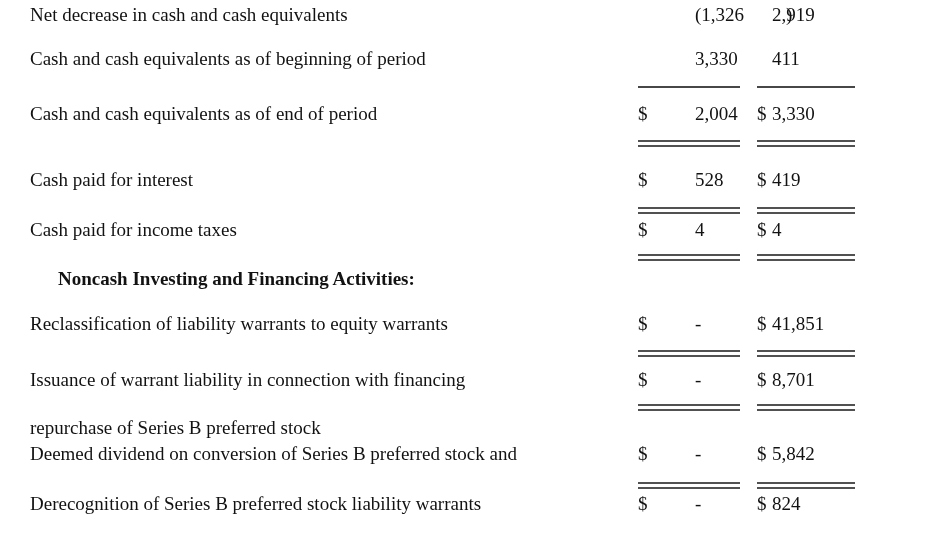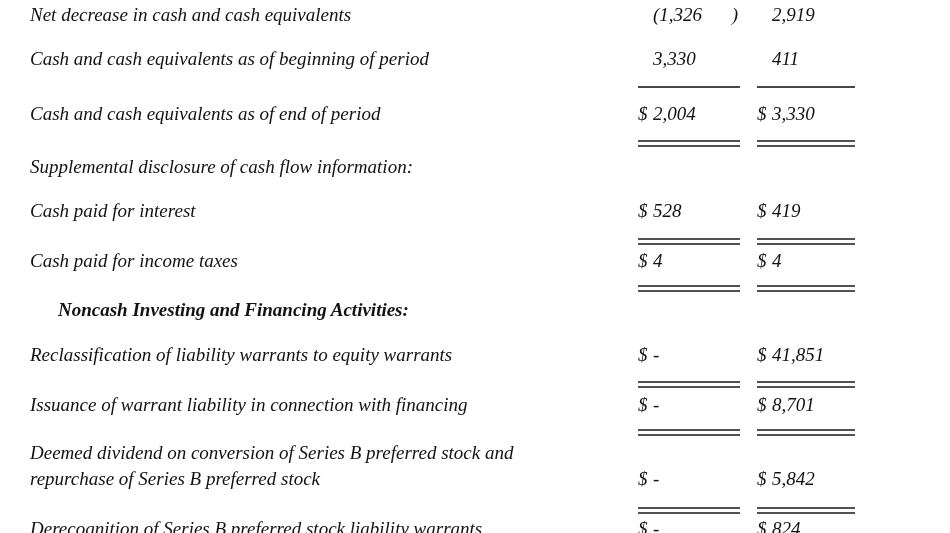--- a/index.html
+++ b/index.html
@@ -5,43 +5,43 @@
   html,body{margin:0;padding:0;background:#ffffff;}
   .page{
     position:relative;
     width:950px;height:533px;
     background:#ffffff;
     font-family:"Liberation Serif","DejaVu Serif",serif;
     font-size:19px;
     color:#121212;
     overflow:hidden;
   }
-  .row{display:flex;align-items:flex-end;line-height:22px;font-style:italic;}
+  .row{display:flex;align-items:flex-end;line-height:22px;}
   .row.twoline{line-height:26px;}
   .lbl{width:638px;padding-left:30px;box-sizing:border-box;}
   .bold{font-weight:bold;}
-  .c1{width:102px;display:flex;align-items:flex-start;}
+  .c1{width:102px;display:flex;align-items:flex-start;gap:42px;}
   .colgap{width:17px;flex:0 0 17px;}
   .c2{width:98px;display:flex;align-items:flex-end;}
   .cur{flex:0 0 15px;width:15px;}
   .amt{white-space:nowrap;}
   .paren{margin-left:auto;padding-right:2px;}
   .rulerow{display:flex;}
   .rsp{width:638px;flex:0 0 638px;}
   .sgl{height:2px;background:#474747;}
   .sgl.w1{width:102px;}
   .sgl.w2{width:98px;}
   .dbl{height:7px;box-sizing:border-box;border-top:2px solid #515151;border-bottom:2px solid #515151;background:#ffffff;}
   .dbl.w1{width:102px;}
   .dbl.w2{width:98px;}
   
   .mt4{margin-top:4px;}  .mt22{margin-top:22px;} .mt16{margin-top:16px;}
   .mt3{margin-top:15px;}  .mt15{margin-top:15px;} .mt9{margin-top:9px;}
   .mt5{margin-top:5px;}  .mt13{margin-top:13px;} .mt7{margin-top:7px;padding-left:28px;}
-  .mt23{margin-top:23px;} .mt6{margin-top:6px;}
+  .mt23{margin-top:23px;} .mt6{margin-top:12px;}
 </style>
 </head>
 <body>
 
 <div class="page">
 
   <div class="row mt4">
     <div class="lbl">Net decrease in cash and cash equivalents</div>
     <div class="c1">
       <span class="cur"></span>
@@ -88,23 +88,20 @@
     </div>
   </div>
 
   <div class="rulerow mt15">
     <div class="rsp"></div>
     <div class="dbl w1"></div>
     <div class="colgap"></div>
     <div class="dbl w2"></div>
   </div>
 
-  <div class="row mt9">
-    <div class="lbl">Supplemental disclosure of cash flow information:</div>
-  </div>
 
   <div class="row mt22">
     <div class="lbl">Cash paid for interest</div>
     <div class="c1">
       <span class="cur">$</span>
       <span class="amt">528</span>
     </div>
     <div class="colgap"></div>
     <div class="c2">
       <span class="cur">$</span>
@@ -178,22 +175,22 @@
 
   <div class="rulerow mt13">
     <div class="rsp"></div>
     <div class="dbl w1"></div>
     <div class="colgap"></div>
     <div class="dbl w2"></div>
   </div>
 
   <div class="row twoline mt4">
     <div class="lbl">
+      <div>repurchase of Series B preferred stock</div>
       <div>Deemed dividend on conversion of Series B preferred stock and</div>
-      <div>repurchase of Series B preferred stock</div>
     </div>
     <div class="c1">
       <span class="cur">$</span>
       <span class="amt">-</span>
     </div>
     <div class="colgap"></div>
     <div class="c2">
       <span class="cur">$</span>
       <span class="amt">5,842</span>
     </div>

